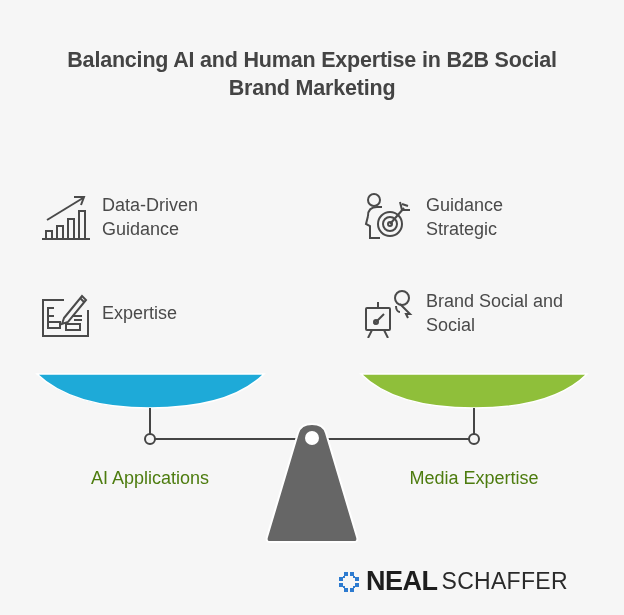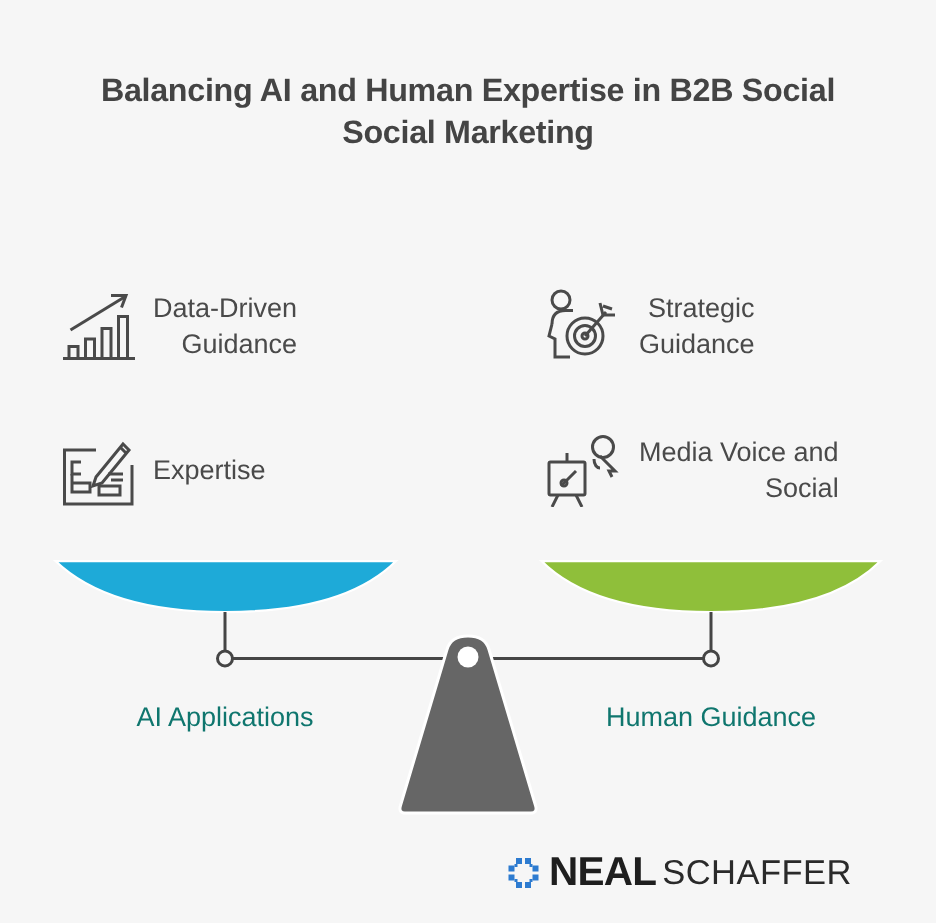--- a/index.html
+++ b/index.html
@@ -4,35 +4,35 @@
 <style>
   html, body { margin:0; padding:0; }
   body {
     width:624px; height:615px; background:#f6f6f6; position:relative; overflow:hidden;
     font-family: "Liberation Sans", "DejaVu Sans", sans-serif; color:#484848;
   }
   .title {
     position:absolute; left:0; top:46px; width:624px; text-align:center;
     font-weight:bold; font-size:21.5px; line-height:28px; color:#444; letter-spacing:-0.2px;
   }
-  .item { position:absolute; display:flex; align-items:center;text-align:right; }
+  .item { position:absolute; display:flex; align-items:center; }
   .item .icon { width:52px; height:50px; }
   .item .label { margin-left:10px; font-size:18px; line-height:24px; color:#4a4a4a; }
   svg { display:block; }
-  .bottom-label { position:absolute; font-size:18px; color:#0f766e; text-align:center; }
+  .bottom-label { position:absolute; font-size:18px; color:#4d7c0f; text-align:center; }
   .logo { position:absolute; left:338px; top:566px; display:flex; align-items:center; }
   .logo .neal { font-weight:bold; font-size:27px; color:#1e1e1e; letter-spacing:-0.5px; margin-left:6px; }
   .logo .schaffer { font-size:23px; color:#2a2a2a; letter-spacing:0.3px; margin-left:4px; font-weight:normal; }
 </style>
 </head>
 <body>
 
 <div class="title">
   <div>Balancing AI and Human Expertise in B2B Social</div>
-  <div>Social Marketing</div>
+  <div>Brand Marketing</div>
 </div>
 
 <div class="item" style="left:40px; top:192px;">
   <div class="icon">
     <svg width="52" height="50" viewBox="0 0 52 50" fill="none" stroke="#4a4a4a" stroke-width="2">
       <line x1="2" y1="47" x2="50" y2="47"></line>
       <path d="M6 47 V39 H12 V47"></path>
       <path d="M17 47 V34 H23 V47"></path>
       <path d="M28 47 V27 H34 V47"></path>
       <path d="M39 47 V19 H45 V47"></path>
@@ -71,41 +71,41 @@
       <path d="M4 24 C4 17 8 15 13 15 H18"></path>
       <path d="M4 24 L2 32 L6 34 V46 H16"></path>
       <circle cx="26" cy="32" r="12"></circle>
       <circle cx="26" cy="32" r="7"></circle>
       <circle cx="26" cy="32" r="2"></circle>
       <line x1="26" y1="32" x2="40" y2="16"></line>
       <path d="M36 10 L38 18 L46 18 M38 12 L44 14"></path>
     </svg>
   </div>
   <div class="label">
+    <div>Guidance</div>
     <div>Strategic</div>
-    <div>Guidance</div>
   </div>
 </div>
 
 <div class="item" style="left:364px; top:288px;">
   <div class="icon">
     <svg width="52" height="50" viewBox="0 0 52 50" fill="none" stroke="#4a4a4a" stroke-width="2">
       <line x1="14" y1="14" x2="14" y2="20"></line>
       <rect x="2" y="20" width="24" height="22" rx="1"></rect>
       <line x1="8" y1="42" x2="4" y2="50"></line>
       <line x1="20" y1="42" x2="24" y2="50"></line>
       <path d="M10 36 L20 26"></path>
       <circle cx="12" cy="34" r="2"></circle>
       <circle cx="38" cy="10" r="7"></circle>
       <path d="M32 18 C32 22 34 24 36 24"></path>
       <path d="M36 16 L46 26 L42 26 L44 30"></path>
     </svg>
   </div>
   <div class="label">
-    <div>Media Voice and</div>
+    <div>Brand Social and</div>
     <div>Social</div>
   </div>
 </div>
 
 <svg style="position:absolute; left:0; top:0;" width="624" height="615">
 
   <path d="M37 374 H264 C240 398 200 408 150 408 C100 408 62 398 37 374 Z" fill="#1eaad8" stroke="#ffffff" stroke-width="1.5"></path>
 
   <path d="M361 374 H587 C563 398 524 408 474 408 C424 408 385 398 361 374 Z" fill="#8fbf3a" stroke="#ffffff" stroke-width="1.5"></path>
 
@@ -114,21 +114,21 @@
 
   <line x1="155" y1="439" x2="469" y2="439" stroke="#454545" stroke-width="2"></line>
   <circle cx="150" cy="439" r="5" fill="#f6f6f6" stroke="#454545" stroke-width="2"></circle>
   <circle cx="474" cy="439" r="5" fill="#f6f6f6" stroke="#454545" stroke-width="2"></circle>
 
   <path d="M298 433 C300 426 306 424 312 424 C318 424 324 426 326 433 L357 537 C358 540 357 542 354 542 L270 542 C267 542 266 540 267 537 Z" fill="#666666" stroke="#ffffff" stroke-width="2"></path>
   <circle cx="312" cy="438" r="7" fill="#ffffff"></circle>
 </svg>
 
 <div class="bottom-label" style="left:60px; top:468px; width:180px;">AI Applications</div>
-<div class="bottom-label" style="left:384px; top:468px; width:180px;">Human Guidance</div>
+<div class="bottom-label" style="left:384px; top:468px; width:180px;">Media Expertise</div>
 
 <div class="logo">
   <svg width="22" height="22" viewBox="0 0 22 22">
     <g fill="#2d7bd0">
       <rect x="6" y="1" width="4" height="4"></rect>
         <rect x="12" y="1" width="4" height="4"></rect>
       <rect x="6" y="17" width="4" height="4"></rect>
         <rect x="12" y="17" width="4" height="4"></rect>
       <rect x="1" y="6" width="4" height="4"></rect>
         <rect x="1" y="12" width="4" height="4"></rect>

